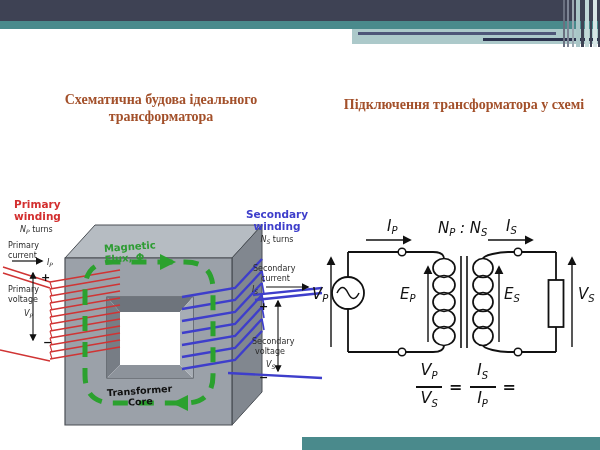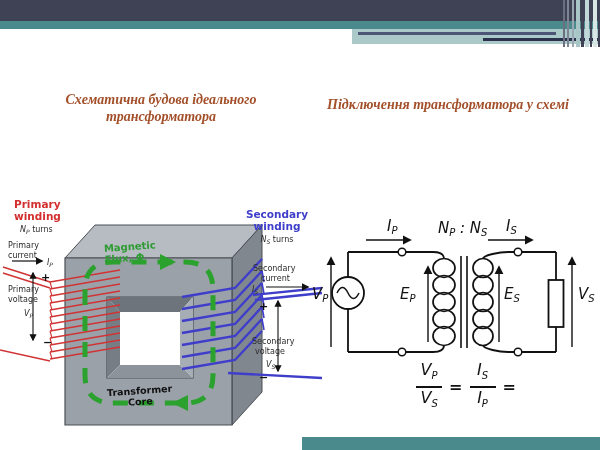--- a/index.html
+++ b/index.html
@@ -9,23 +9,23 @@
   .bar-dark{position:absolute;left:0;top:0;width:600px;height:21px;background:#3E4254;}
   .bar-teal{position:absolute;left:0;top:21px;width:600px;height:8px;background:#4A8A8C;}
   .band-light{position:absolute;left:352px;top:29px;width:248px;height:15px;background:#ACC9CA;}
   .nline1{position:absolute;left:358px;top:32px;width:198px;height:3px;background:#4E5678;}
   .nline2{position:absolute;left:483px;top:38px;width:117px;height:3px;background:#2C324E;}
   .stripe{position:absolute;top:0;height:47px;}
   
   .bar-bottom{position:absolute;left:302px;top:437px;width:298px;height:13px;background:#4A8A8C;}
   
   .heading{position:absolute;font-family:"Liberation Serif","DejaVu Serif",serif;
-           font-weight:bold;color:#A3502A;font-size:14px;line-height:17px;text-align:center;font-style:italic;}
+           font-weight:bold;color:#A3502A;font-size:14px;line-height:17px;text-align:center;}
   .heading-left{left:28px;top:91px;width:266px;}
-  .heading-right{left:320px;top:96px;width:256px;}
+  .heading-right{left:336px;top:96px;width:256px;}
   
   svg text{font-family:"DejaVu Sans",sans-serif;fill:#222;}
   .lbl{font-size:8px;fill:#2b2b2b;}
   .it{font-style:italic;}
   .sub6{font-size:6px;font-style:italic;}
   .redlbl{font-size:10.5px;font-weight:bold;fill:#D32F2F;}
   .bluelbl{font-size:10.5px;font-weight:bold;fill:#3E3ECB;}
   .greenlbl{font-size:10px;font-weight:bold;fill:#2E9C33;}
   .corelbl{font-size:9.5px;font-weight:bold;fill:#111;}
   .sign{font-size:11px;font-weight:bold;fill:#111;}

